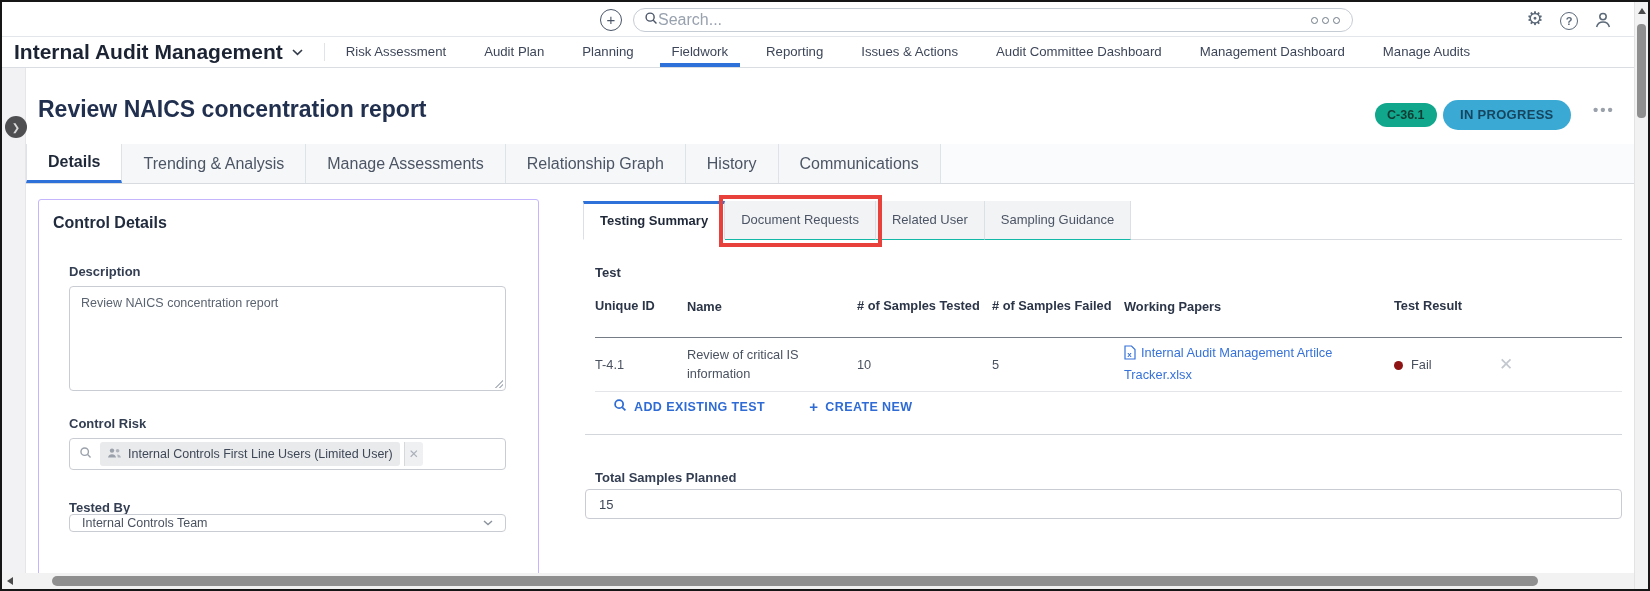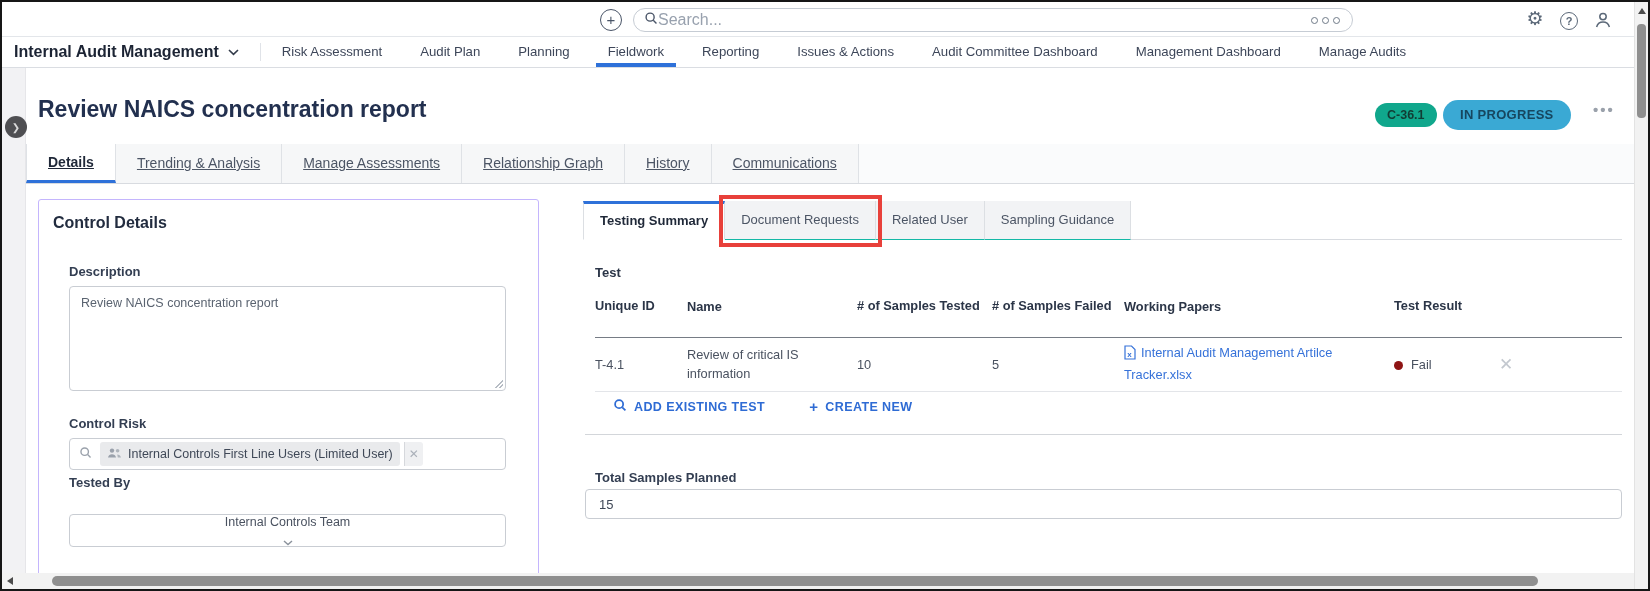--- a/index.html
+++ b/index.html
@@ -24,21 +24,21 @@
   .gear{left:1522px;font-size:19px;top:5px;}
   .help{left:1556px;}
   .help .q{width:18px;height:18px;border:1.5px solid #5b6878;border-radius:50%;font-size:11px;font-weight:bold;
     display:flex;align-items:center;justify-content:center;}
   .person{left:1590px;top:7px;}
 
   
   .navbar{position:absolute;left:0;top:35px;width:100%;height:31px;background:#fff;border-bottom:1px solid #dadde2;
     display:flex;align-items:stretch;}
   .app-switcher{display:flex;align-items:center;padding-left:12px;cursor:pointer;}
-  .app-name{font-size:16px;font-weight:bold;color:#1c2434;}
+  .app-name{font-size:21px;font-weight:bold;color:#1c2434;}
   .app-switcher svg{margin-left:9px;color:#333b4a;}
   .nav-divider{width:1px;background:#e0e3e8;margin:6px 21px;}
   .nav-items{display:flex;gap:38px;align-items:stretch;}
   .nav-item{font-size:13.2px;color:#3d4659;line-height:30px;position:relative;cursor:pointer;white-space:nowrap;}
   .nav-item.active::after{content:"";position:absolute;left:-12px;right:-12px;bottom:0;height:4px;background:var(--accent);}
 
   
   .left-strip{position:absolute;left:0;top:66px;width:24px;height:505px;background:#f2f2f4;border-right:1px solid #e6e6e9;}
   .collapse-btn{position:absolute;left:3px;top:114px;width:22px;height:22px;border-radius:50%;background:#4f4f52;border:none;
     color:#d9d9d9;font-size:10px;cursor:pointer;z-index:4;display:flex;align-items:center;justify-content:center;}
@@ -47,43 +47,43 @@
   .page-title{position:absolute;left:36px;top:94px;font-size:23px;font-weight:bold;color:#22304f;}
   .id-badge{position:absolute;left:1373px;top:101px;height:24px;line-height:24px;padding:0 12px;border-radius:12px;
     background:var(--badge-teal);color:#113c34;font-size:12.5px;font-weight:bold;}
   .status-badge{position:absolute;left:1441px;top:98px;height:30px;line-height:30px;padding:0 17px;border-radius:15px;
     background:var(--badge-blue);color:#16465f;font-size:13px;font-weight:bold;letter-spacing:.3px;cursor:pointer;}
   .kebab{position:absolute;left:1591px;top:99px;color:#9aa1ab;font-size:15px;font-weight:bold;letter-spacing:2px;cursor:pointer;}
 
   
   .outer-tabs{position:absolute;left:24px;top:142px;width:1608px;height:40px;background:#fafbfc;
     border-bottom:1px solid #d8dbe0;display:flex;}
-  .otab{padding:0 21px;line-height:39px;font-size:14px;color:#4c5565;background:#f6f7f8;
-    border-right:1px solid #dfe2e6;cursor:pointer;white-space:nowrap;text-decoration:underline;}
+  .otab{padding:0 21px;line-height:39px;font-size:16px;color:#4c5565;background:#f6f7f8;
+    border-right:1px solid #dfe2e6;cursor:pointer;white-space:nowrap;}
   .otab:first-child{border-left:1px solid #dfe2e6;}
   .otab.active{background:#fff;color:#1f2838;font-weight:bold;line-height:36px;border-bottom:3px solid var(--accent);}
 
   
   .card{position:absolute;left:36px;top:197px;width:501px;height:378px;background:#fff;border:1px solid #c4b5fd;border-radius:3px;}
   .card-title{position:absolute;left:14px;top:14px;font-size:16px;font-weight:bold;color:#222c3f;}
   .fld-label{position:absolute;left:30px;font-size:13px;font-weight:600;color:#333e52;}
-  .lbl-desc{top:64px;} .lbl-owner{top:216px;} .lbl-tested{top:275px;}
+  .lbl-desc{top:64px;} .lbl-owner{top:216px;} .lbl-tested{top:300px;}
   .desc-wrap{position:absolute;left:30px;top:86px;width:437px;height:105px;}
   .desc-wrap textarea{width:100%;height:100%;border:1px solid #c9cdd3;border-radius:4px;resize:none;outline:none;
     font-size:12.5px;color:#5a6370;padding:9px 11px;}
   .resize-handle{position:absolute;right:3px;bottom:3px;width:9px;height:9px;
     background:linear-gradient(135deg,transparent 0 52%,#b6bcc4 52% 62%,transparent 62% 74%,#b6bcc4 74% 84%,transparent 84%);}
   .owner-field{position:absolute;left:30px;top:238px;width:437px;height:32px;border:1px solid #c9cdd3;border-radius:4px;
     display:flex;align-items:center;padding:0 9px;color:#9aa1ab;}
   .chip{display:flex;align-items:center;background:#e9eaec;border-radius:3px;height:24px;padding:8px 7px;margin-left:8px;color:#9aa1ab;}
   .chip-label{font-size:12.5px;color:#3f4857;margin-left:6px;}
   .chip-x{width:19px;height:24px;margin-left:4px;border-left:1px solid #d6d8dc;background:#eff0f2;border-radius:0 3px 3px 0;
     color:#aab0b9;font-size:12px;display:flex;align-items:center;justify-content:center;cursor:pointer;}
-  .select-field{position:absolute;left:30px;top:314px;width:437px;height:33px;border:1px solid #c9cdd3;border-radius:4px;
-    display:flex;align-items:center;justify-content:space-between;padding:0 12px;font-size:12.5px;color:#4a5260;cursor:pointer;flex-direction:column;}
+  .select-field{position:absolute;left:30px;top:314px;width:437px;height:18px;border:1px solid #c9cdd3;border-radius:4px;
+    display:flex;align-items:center;justify-content:space-between;padding:0 12px;font-size:12.5px;color:#4a5260;cursor:pointer;}
   .select-field svg{color:#8b929c;}
 
   
   .itab-line{position:absolute;left:581px;top:237px;width:1039px;height:1px;background:#d8dbe0;}
   .inner-tabs{position:absolute;left:581px;top:199px;height:39px;display:flex;z-index:1;}
   .itab{padding:0 16px;line-height:38px;font-size:13px;color:#4c5565;background:#f2f3f5;
     border-right:1px solid #dcdfe3;border-bottom:1px solid #14b8a6;cursor:pointer;white-space:nowrap;position:relative;}
   .itab.active{background:#fff;color:#1f2838;font-weight:bold;border-top:3px solid var(--accent);
     border-left:1px solid #dcdfe3;border-bottom:1px solid #fff;line-height:33px;}
   .red-ring{position:absolute;left:-6px;top:-6px;right:-7px;bottom:-8px;border:4px solid var(--highlight-red);z-index:5;}

